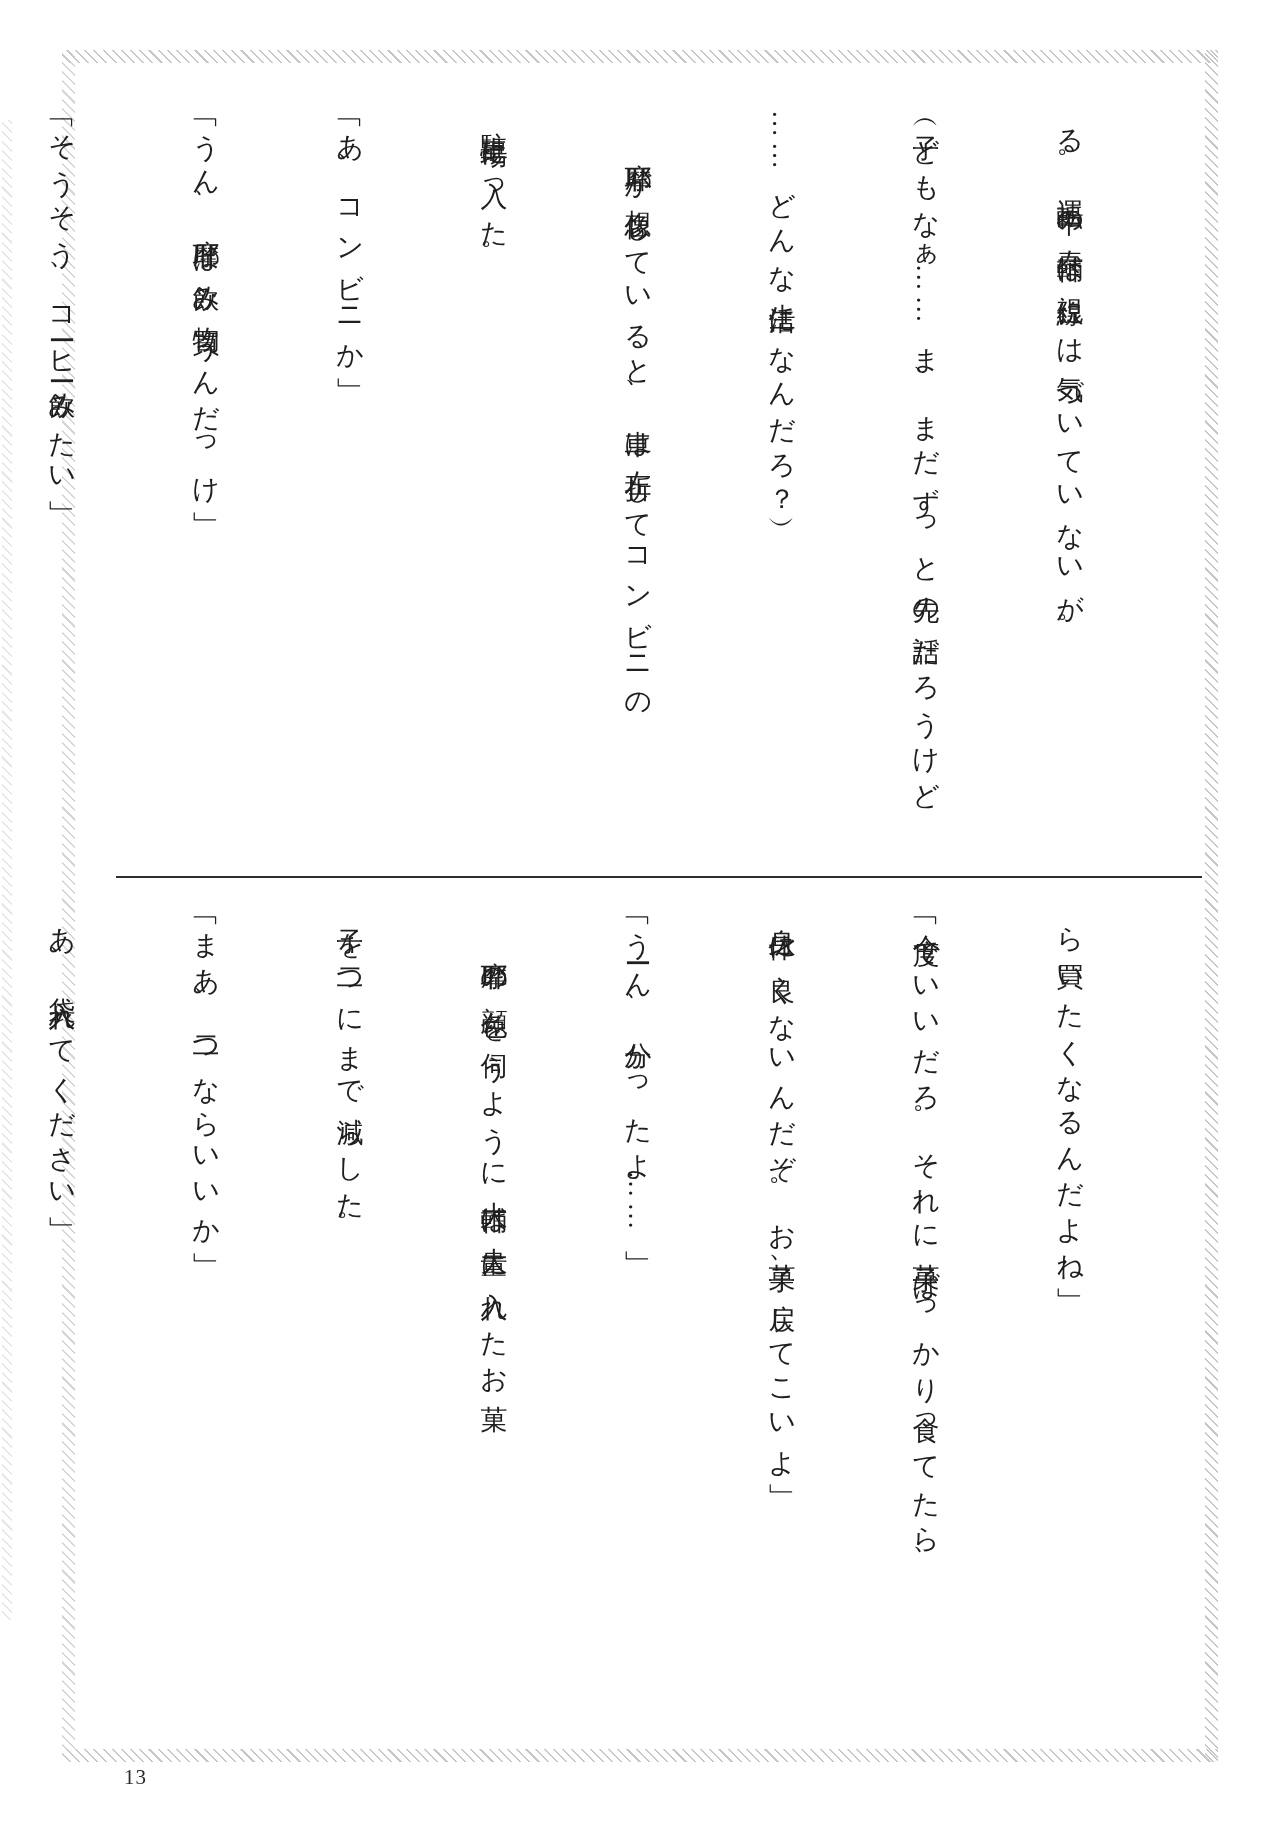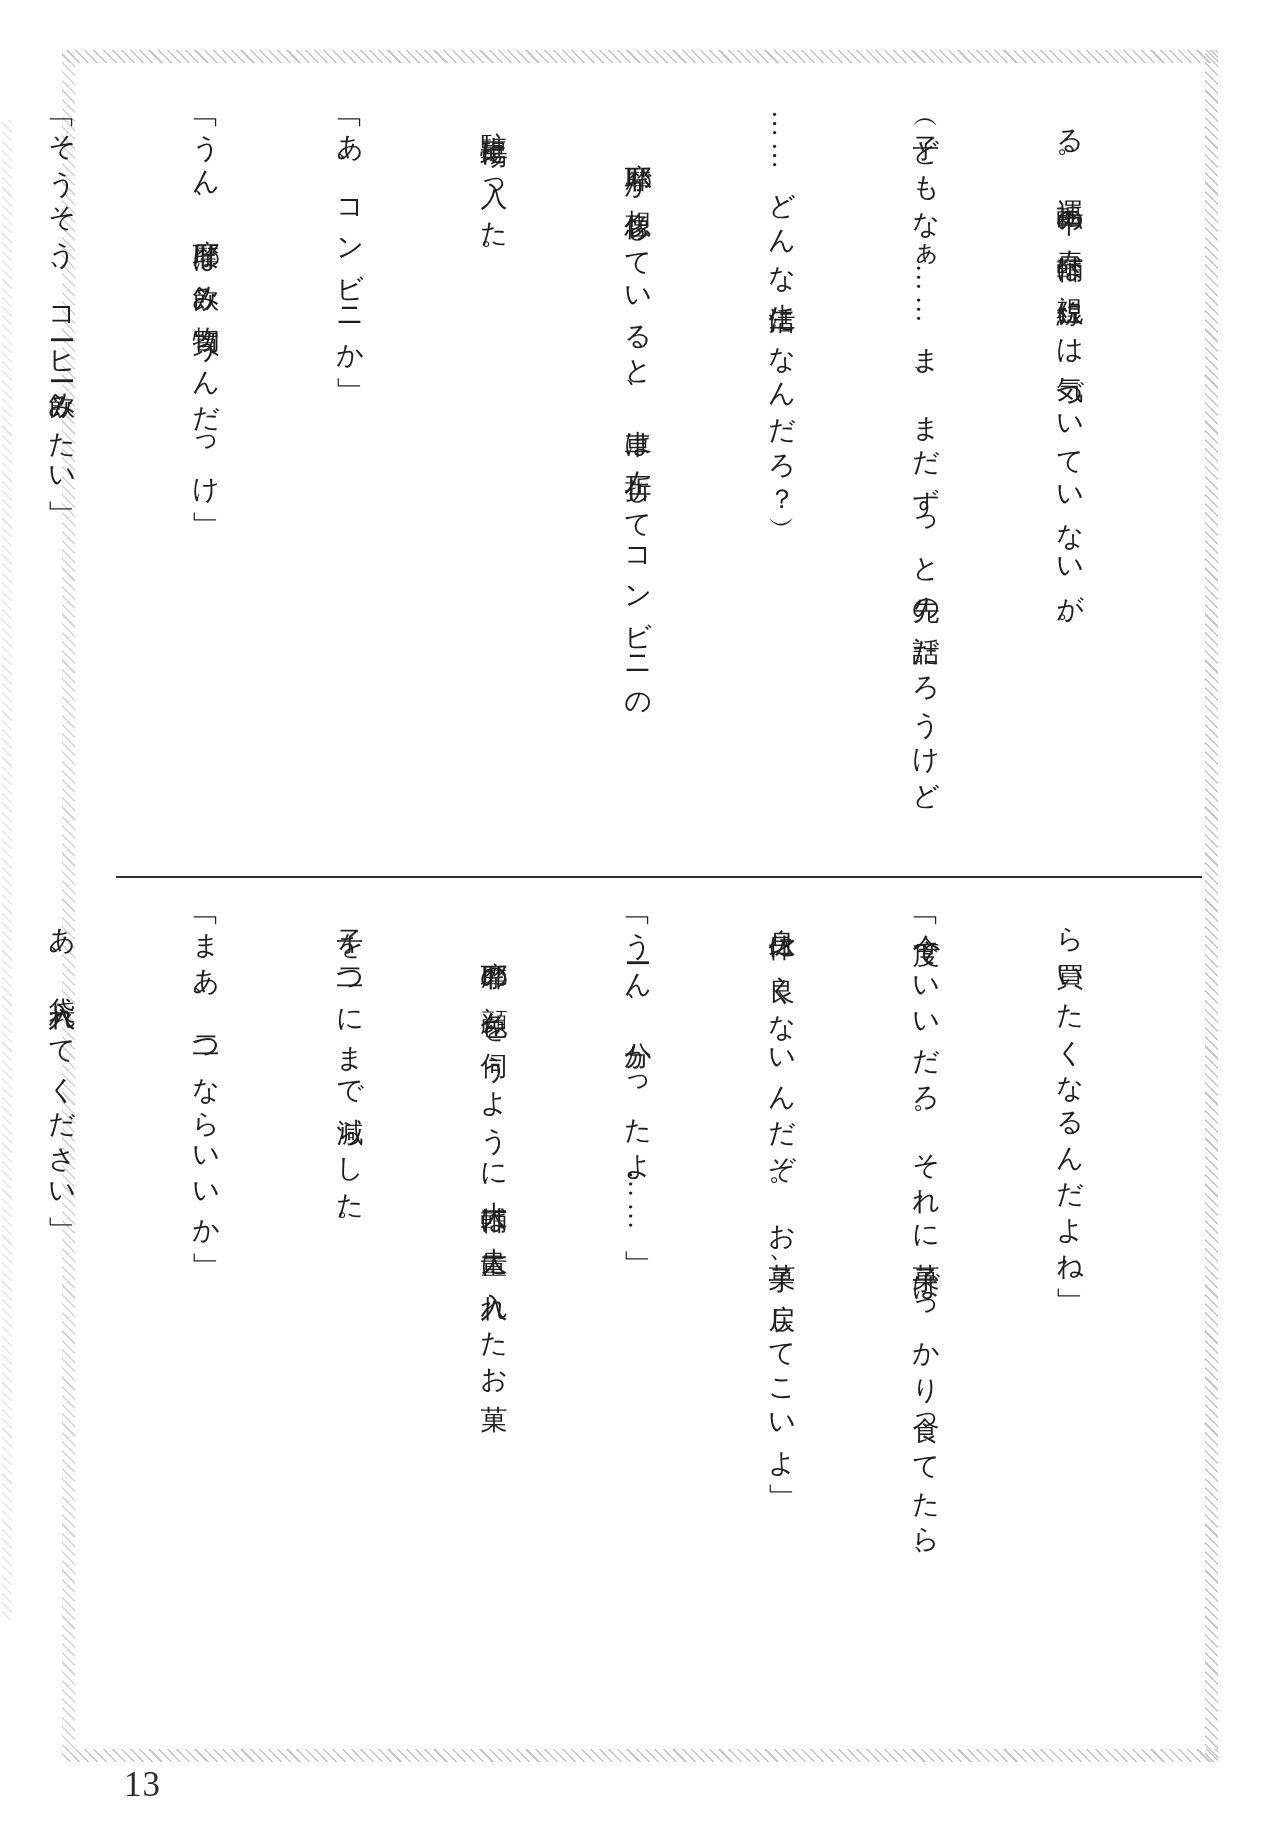--- a/index.html
+++ b/index.html
@@ -52,21 +52,21 @@
     left: 116px;
     top: 876px;
     width: 1086px;
     height: 2px;
     background: #2e2e2e;
   }
   .page-number {
     position: absolute;
     left: 124px;
     top: 1765px;
-    font-size: 35px;
+    font-size: 21px;
     color: #2b2b2b;
     letter-spacing: 1px;
   }
 </style>
 </head>
 <body>
 
 <div class="page">
 
   <div class="hatch hatch-top"></div>

